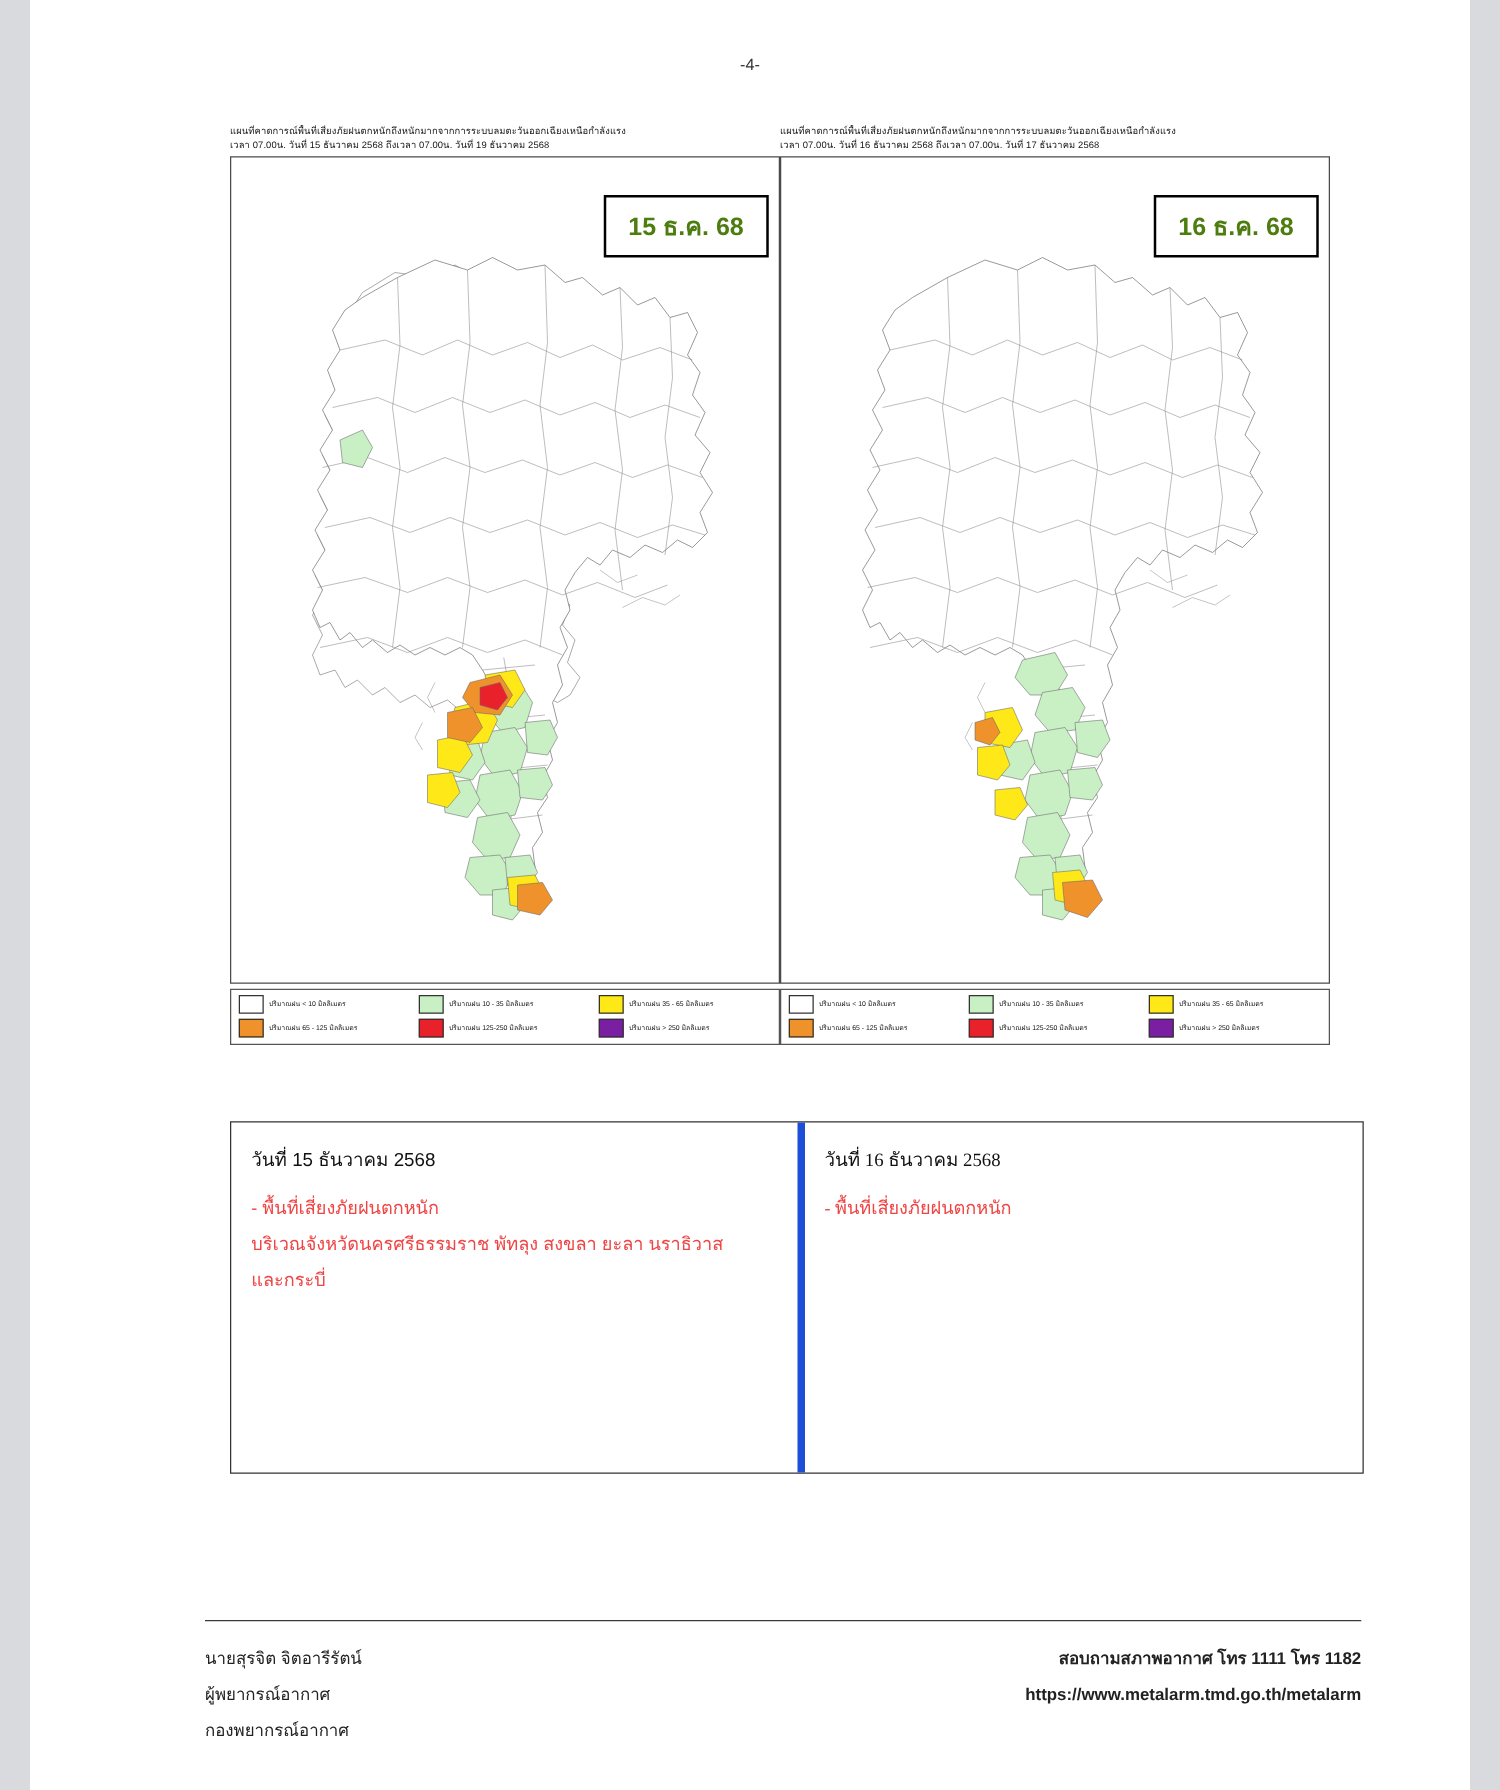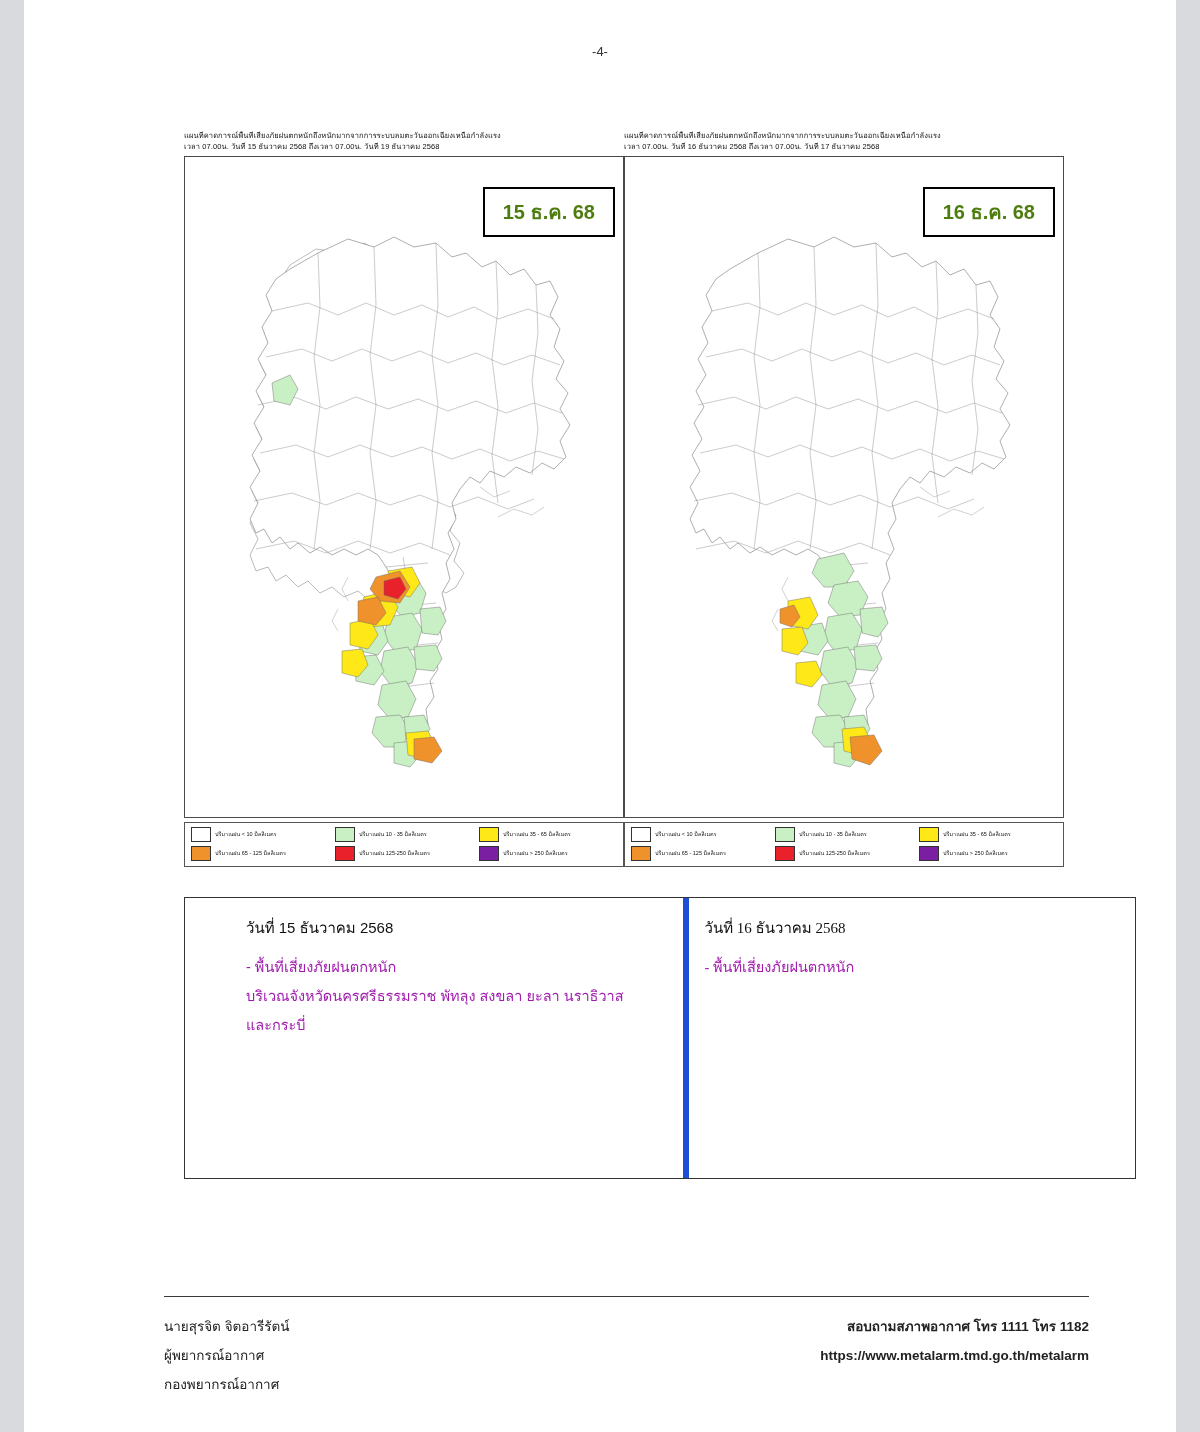--- a/index.html
+++ b/index.html
@@ -36,21 +36,20 @@
     position: absolute;
     top: 100px;
     left: 160px;
     width: 880px;
     display: flex;
     justify-content: space-between;
   }
   .map-card {
     width: 500px;
     position: relative;
-    margin-top: 31px;
   }
   .map-caption {
     font-size: 7.5px;
     color: #111;
     line-height: 1.45;
     letter-spacing: 0.1px;
     white-space: nowrap;
     overflow: hidden;
   }
   .map-frame {
@@ -108,39 +107,38 @@
 
   
   .notes-table {
     position: absolute;
     top: 897px;
     left: 160px;
     width: 905px;
     height: 280px;
     border: 1px solid #333;
     display: flex;
-    padding-left: 45px;
   }
   .notes-cell {
     flex: 1 1 50%;
     padding: 18px 16px 10px 16px;
     box-sizing: border-box;
   }
   .notes-cell + .notes-cell {
     border-left: 6px solid #1d4ed8;
     font-family: Liberation Serif, serif;
   }
   .notes-title {
     font-size: 15px;
     color: #111;
     margin-bottom: 13px;
   }
   .notes-line {
     font-size: 14.5px;
-    color: #a21caf;
+    color: #ef4444;
     line-height: 2.0;
   }
 
   
   .footer-rule {
     position: absolute;
     left: 140px;
     top: 1296px;
     width: 925px;
     border-top: 1px solid #3a3a3a;

